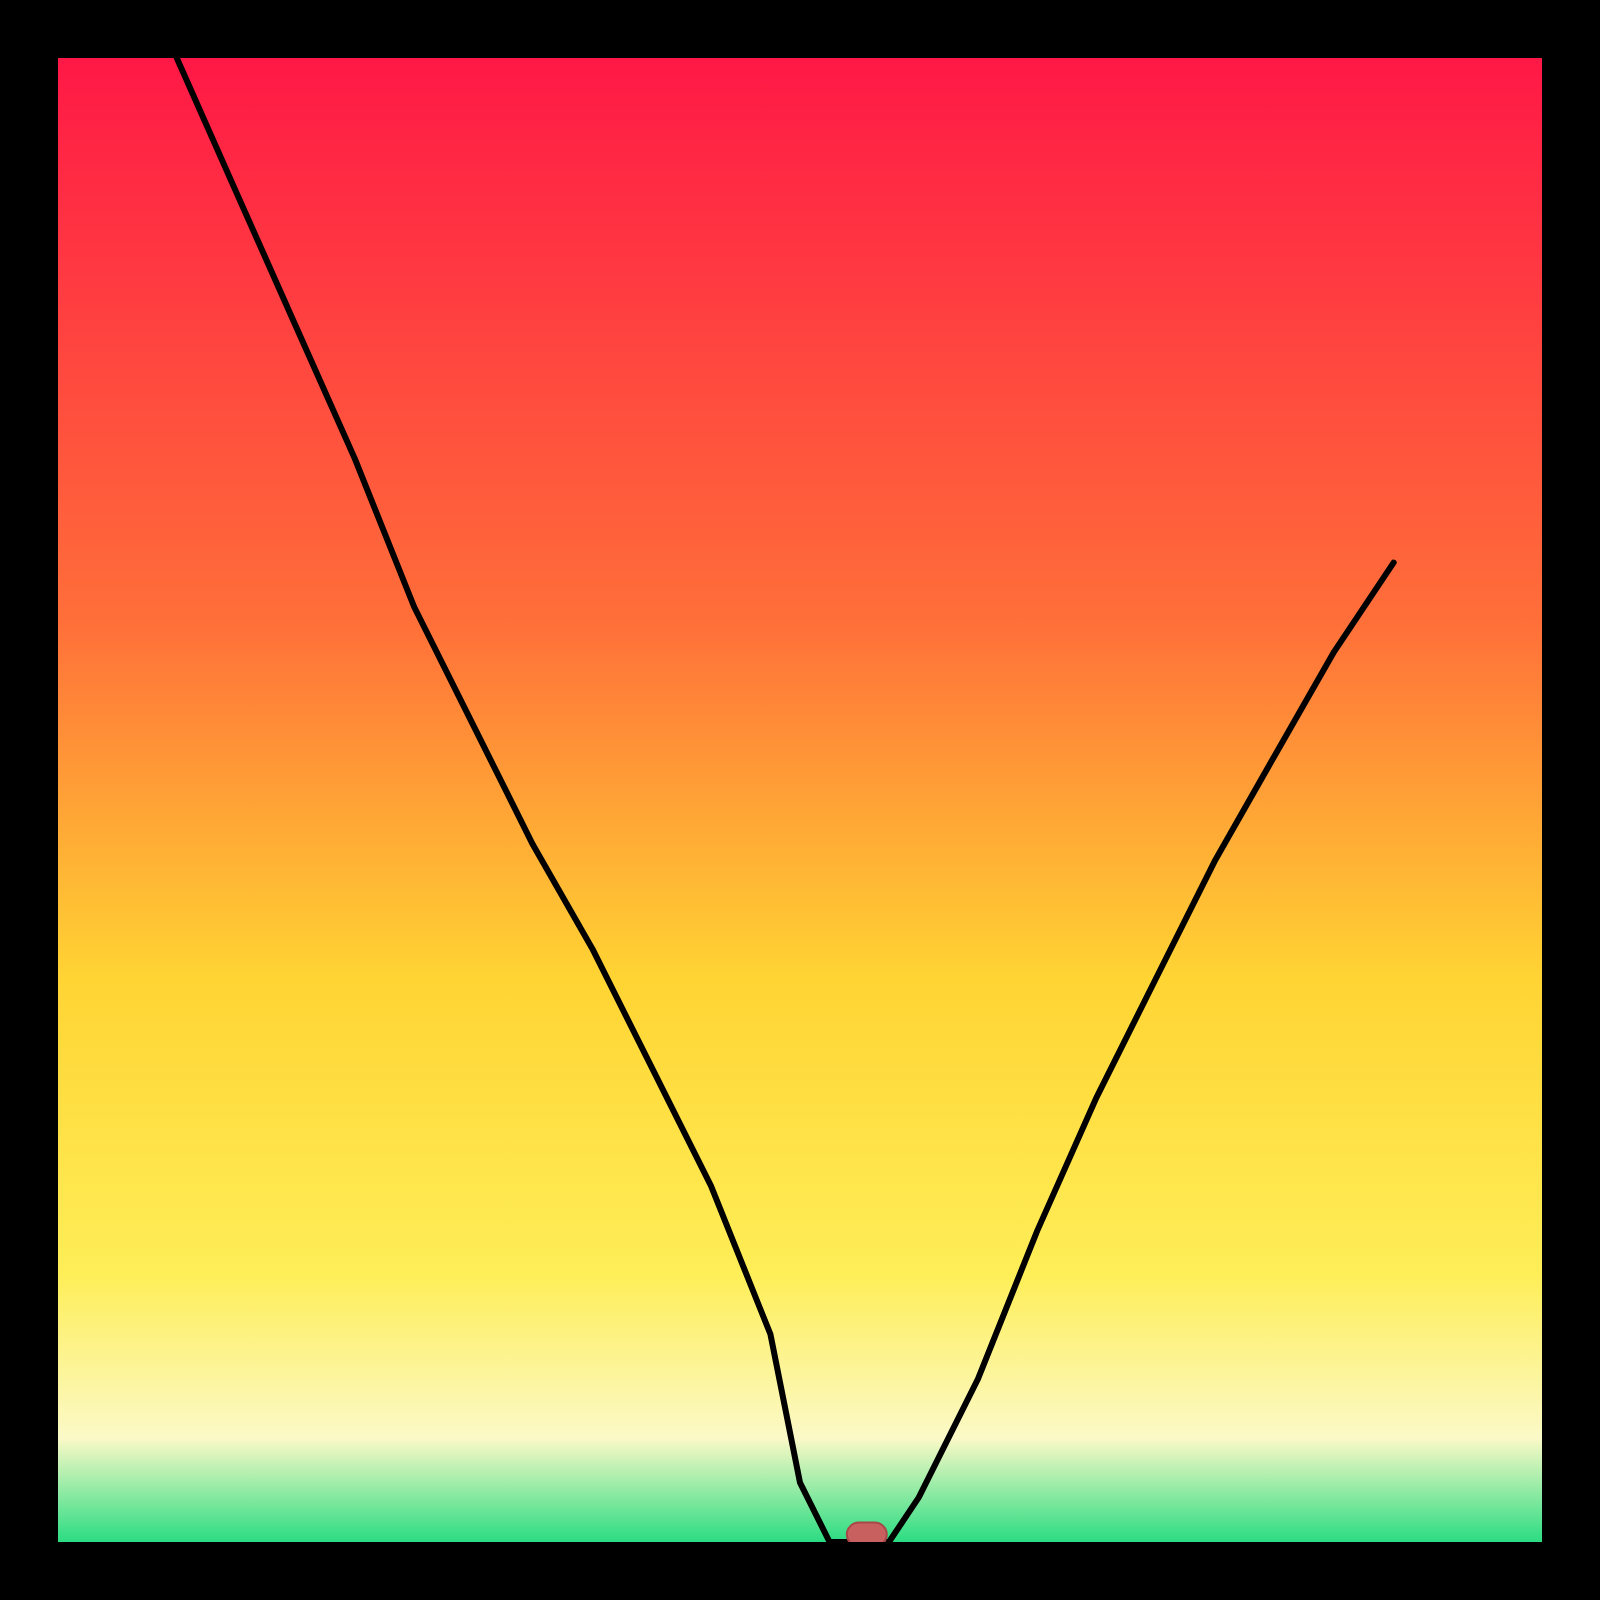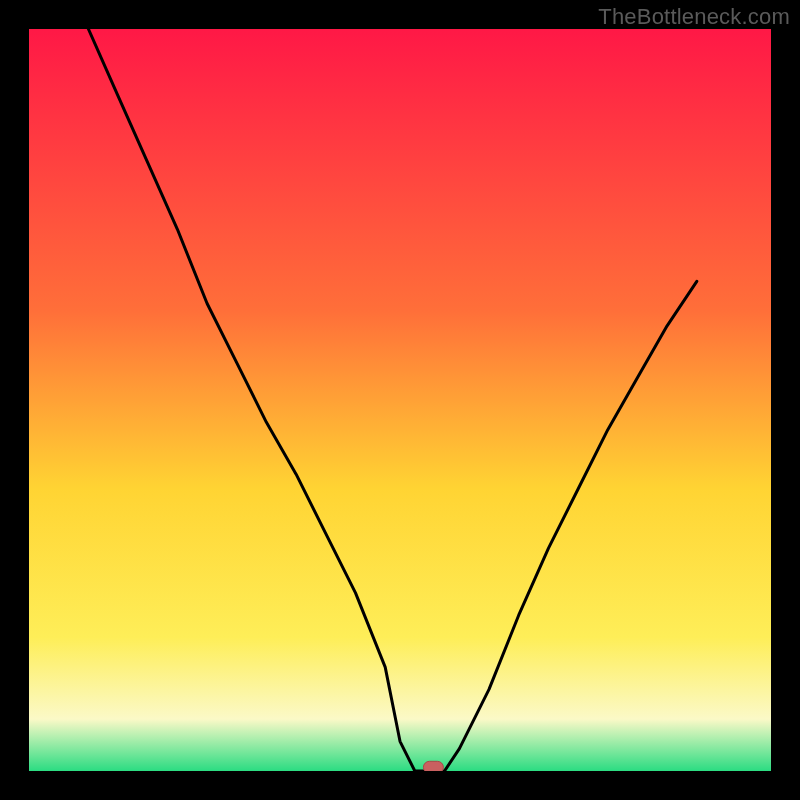--- a/index.html
+++ b/index.html
@@ -35,21 +35,20 @@
     height: 742px;
   }
   svg {
     display: block;
   }
 </style>
 </head>
 <body>
 
 <div class="frame">
-  <div class="watermark">TheBottleneck.com</div>
 
   <div class="plot">
     <svg id="chart-svg" width="742" height="742" viewBox="0 0 742 742">
       <defs>
         <linearGradient id="heat" x1="0" y1="0" x2="0" y2="1">
           <stop id="g0" offset="0%" stop-color="#ff1846"></stop>
           <stop id="g1" offset="38%" stop-color="#ff6f39"></stop>
           <stop id="g2" offset="62%" stop-color="#ffd433"></stop>
           <stop id="g3" offset="82%" stop-color="#feee58"></stop>
           <stop id="g4" offset="93%" stop-color="#fbf9c7"></stop>

